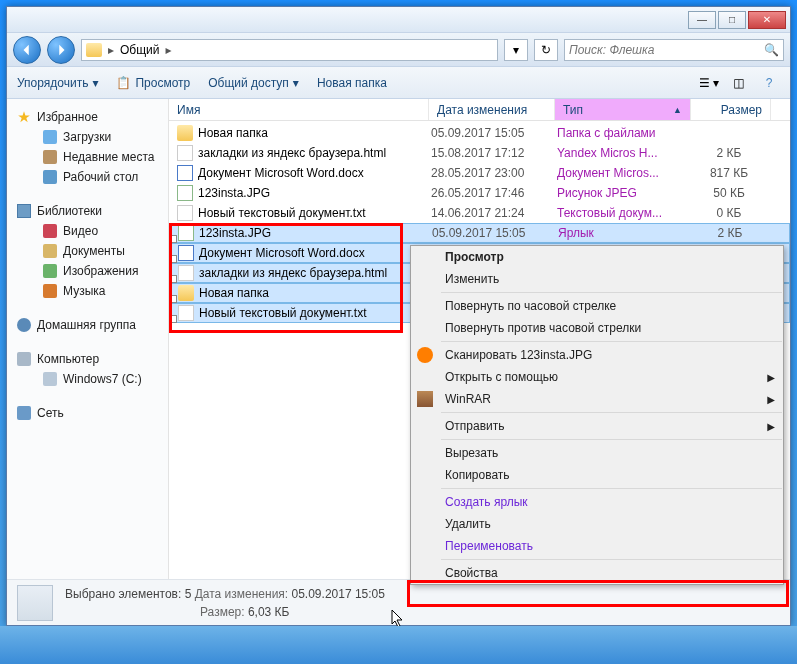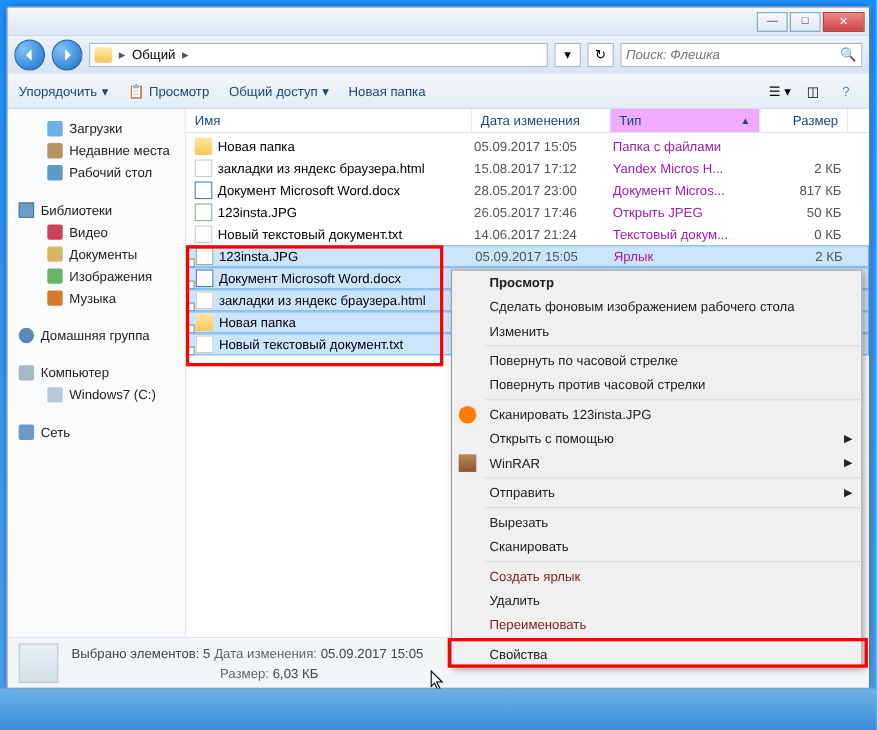--- a/index.html
+++ b/index.html
@@ -48,39 +48,39 @@
 .ch-date { width: 126px; }
 .ch-type { width: 136px; }
 .ch-size { width: 80px; text-align: right; justify-content: flex-end; }
 .file-list { padding: 2px 0; }
 .file-row { display: flex; align-items: center; height: 20px; padding: 0 2px; cursor: pointer; }
 .file-row.selected { background: #cce5ff; border: 1px solid #7ab8e8; height: 20px; }
 .file-row.shortcut-row { position: relative; }
 .fr-name { width: 260px; display: flex; align-items: center; gap: 5px; padding-left: 6px; }
 .fr-date { width: 126px; color: #555; }
 .fr-type { width: 136px; color: #a21caf; white-space: nowrap; overflow: hidden; text-overflow: ellipsis; }
-.fr-size { width: 80px; text-align: right; padding-right: 8px; color: #555; }
+.fr-size { width: 80px; text-align: center; padding-right: 8px; color: #555; }
 .file-icon { width: 16px; height: 16px; flex-shrink: 0; display: flex; align-items: center; justify-content: center; }
 .fi-folder { background: linear-gradient(to bottom, #ffe9a8, #f5c756); border-radius: 2px; }
 .fi-html { background: #fff; border: 1px solid #ccc; }
 .fi-docx { background: #fff; border: 1px solid #4a7ac8; }
 .fi-jpg { background: #fff; border: 1px solid #8ab888; }
 .fi-txt { background: #fff; border: 1px solid #ccc; }
 .selection-box { position: absolute; top: 124px; left: 0; width: 234px; height: 110px; border: 3px solid #ff0000; pointer-events: none; }
 .shortcut-arrow { position: absolute; bottom: -1px; left: -1px; width: 8px; height: 8px; background: #fff; border: 1px solid #888; }
 .cursor { position: absolute; top: 510px; left: 222px; }
 .cursor svg { width: 16px; height: 20px; }
 .status-bar { height: 46px; border-top: 1px solid #dfe4ea; background: #f3f6f9; display: flex; align-items: center; padding: 4px 10px; gap: 12px; }
 .status-icon { width: 36px; height: 36px; background: linear-gradient(to bottom, #e8eef5, #d5dfe8); border: 1px solid #b8c5d3; }
 .status-text { color: #444; line-height: 1.5; }
 .status-label { color: #666; }
 .context-menu { position: absolute; top: 245px; left: 410px; width: 374px; background: #f0f0f0; border: 1px solid #a0a0a0; box-shadow: 2px 2px 6px rgba(0,0,0,0.3); z-index: 100; }
 .cm-item { height: 22px; display: flex; align-items: center; padding: 0 26px 0 34px; cursor: pointer; position: relative; color: #222; }
 .cm-item.default-item { font-weight: bold; }
-.cm-item.disabled { color: #7f1d1d; }
+.cm-item.disabled { color: #6d28d9; }
 .cm-sep { height: 1px; background: #d8d8d8; margin: 2px 1px 2px 30px; }
 .cm-submenu-arrow { position: absolute; right: 8px; font-size: 10px; }
 .cm-icon { position: absolute; left: 6px; width: 16px; height: 16px; display: flex; align-items: center; justify-content: center; }
 .cm-icon.avast { background: #ff7e00; border-radius: 50%; }
 .cm-icon.winrar { background: linear-gradient(to bottom, #b85, #853); }
 .delete-highlight { position: absolute; top: 334px; left: -4px; width: 382px; height: 27px; border: 3px solid #ff0000; pointer-events: none; z-index: 101; }
 .taskbar { position: absolute; bottom: 0; left: 0; width: 797px; height: 38px; background: linear-gradient(to bottom, #6db3e8, #3a8cd8); }
 </style>
 </head>
 <body>
@@ -127,20 +127,26 @@
     <div class="toolbar-right">
       <div class="tb-icon-btn">☰ ▾</div>
       <div class="tb-icon-btn">◫</div>
       <div class="tb-icon-btn" style="color:#4a8ac8;">?</div>
     </div>
   </div>
 
   <div class="main">
     <div class="sidebar">
       <div class="nav-group">
+        <div class="nav-item header">
+            <svg class="star-icon" viewBox="0 0 24 24">
+              <path d="M12 2l2.4 7.4H22l-6 4.4 2.3 7.2-6.3-4.6-6.3 4.6 2.3-7.2-6-4.4h7.6z"></path>
+            </svg>
+            <span>Избранное</span>
+          </div>
         <div class="nav-item lvl2">
             <span class="dl-icon"></span>
             <span>Загрузки</span>
           </div>
         <div class="nav-item lvl2">
             <span class="places-icon"></span>
             <span>Недавние места</span>
           </div>
         <div class="nav-item lvl2">
             <span class="desktop-icon"></span>
@@ -230,21 +236,21 @@
             <div class="fr-date">28.05.2017 23:00</div>
             <div class="fr-type">Документ Micros...</div>
             <div class="fr-size">817 КБ</div>
           </div>
           <div class="file-row">
             <div class="fr-name">
               <span class="file-icon fi-jpg"></span>
               <span>123insta.JPG</span>
             </div>
             <div class="fr-date">26.05.2017 17:46</div>
-            <div class="fr-type">Открыть JPEG</div>
+            <div class="fr-type">Рисунок JPEG</div>
             <div class="fr-size">50 КБ</div>
           </div>
           <div class="file-row">
             <div class="fr-name">
               <span class="file-icon fi-txt"></span>
               <span>Новый текстовый документ.txt</span>
             </div>
             <div class="fr-date">14.06.2017 21:24</div>
             <div class="fr-type">Текстовый докум...</div>
             <div class="fr-size">0 КБ</div>
@@ -318,21 +324,20 @@
     <div class="status-icon"></div>
     <div class="status-text">
       <span>Выбрано элементов: 5</span>   <span class="status-label">Дата изменения:</span> <span>05.09.2017 15:05</span><br>
       <span style="margin-left:135px;" class="status-label">Размер:</span> <span>6,03 КБ</span>
     </div>
   </div>
 </div>
 
 <div class="context-menu">
   <div class="cm-item default-item">Просмотр</div>
-  <div class="cm-item">Сделать фоновым изображением рабочего стола</div>
   <div class="cm-item">Изменить</div>
   <div class="cm-sep"></div>
   <div class="cm-item">Повернуть по часовой стрелке</div>
   <div class="cm-item">Повернуть против часовой стрелки</div>
   <div class="cm-sep"></div>
   <div class="cm-item">
       <span class="cm-icon avast"></span>
       <span>Сканировать 123insta.JPG</span>
     </div>
   <div class="cm-item">
@@ -344,21 +349,21 @@
       <span>WinRAR</span>
       <span class="cm-submenu-arrow">▶</span>
     </div>
   <div class="cm-sep"></div>
   <div class="cm-item">
       <span>Отправить</span>
       <span class="cm-submenu-arrow">▶</span>
     </div>
   <div class="cm-sep"></div>
   <div class="cm-item">Вырезать</div>
-  <div class="cm-item">Сканировать</div>
+  <div class="cm-item">Копировать</div>
   <div class="cm-sep"></div>
   <div class="cm-item disabled">Создать ярлык</div>
   <div class="cm-item">Удалить</div>
   <div class="cm-item disabled">Переименовать</div>
   <div class="cm-sep"></div>
   <div class="cm-item">Свойства</div>
   <div class="delete-highlight"></div>
 </div>
 
 <div class="taskbar"></div>

